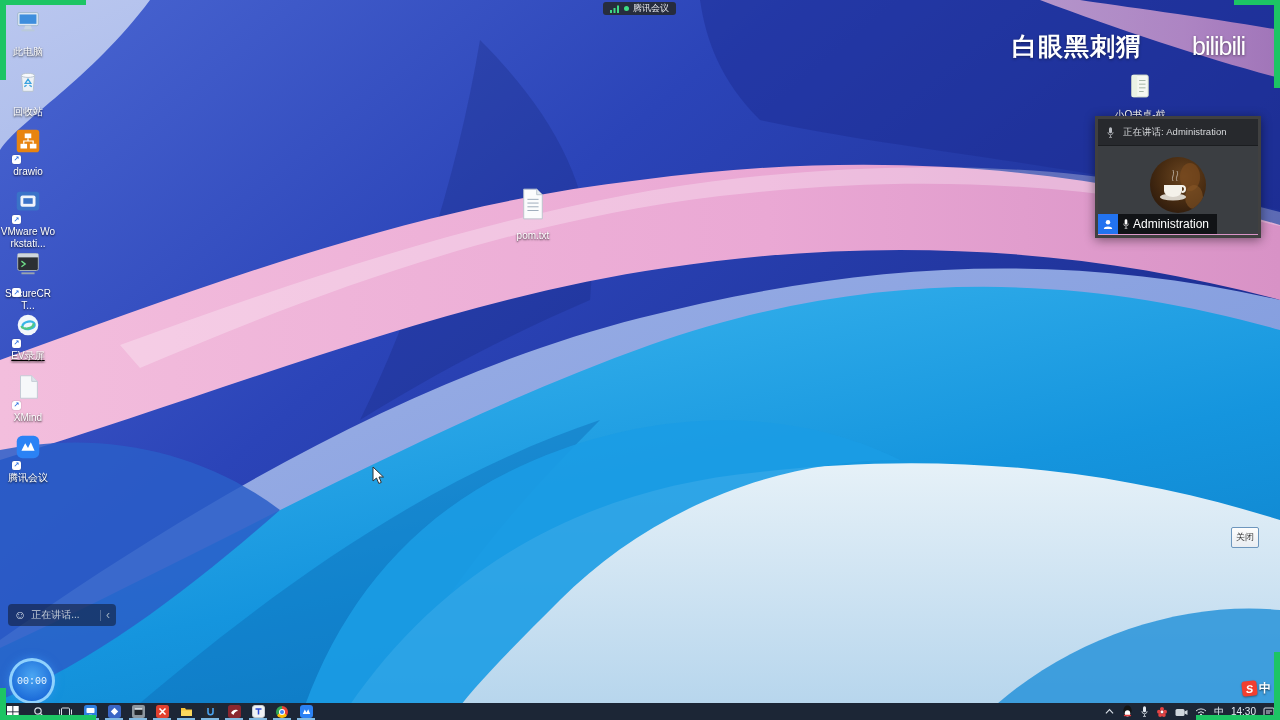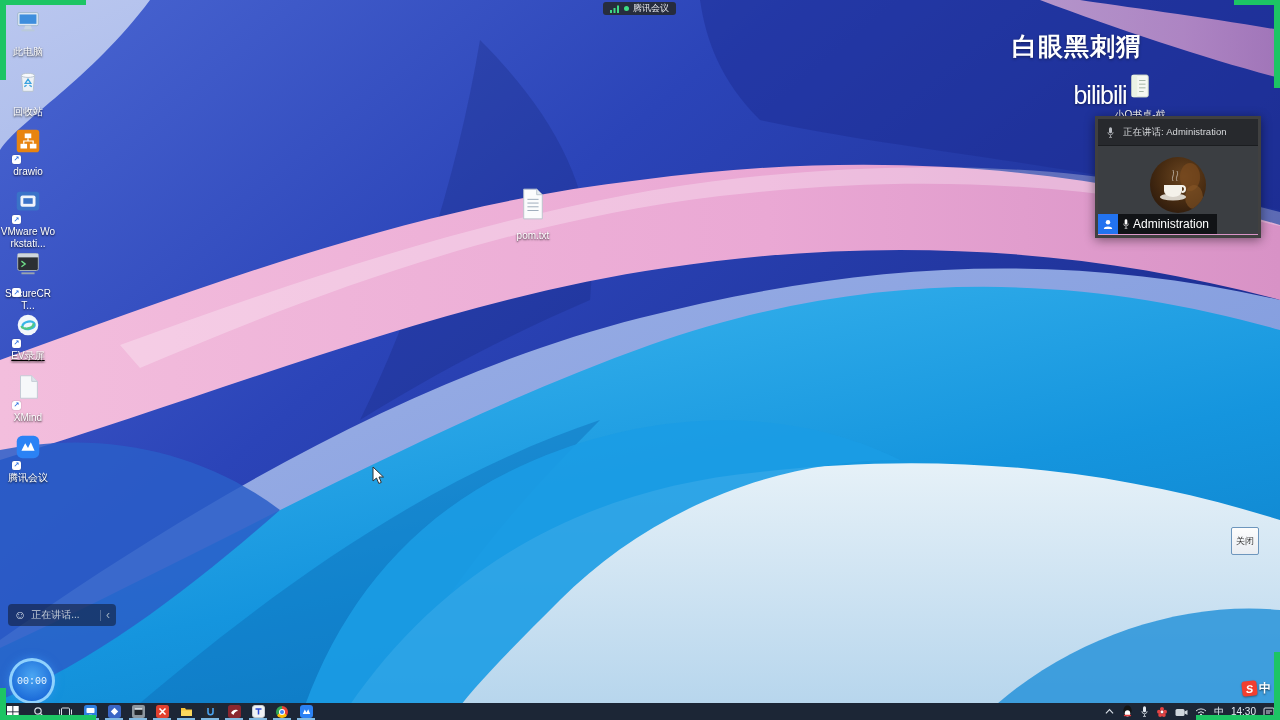--- a/index.html
+++ b/index.html
@@ -16,42 +16,42 @@
           text-shadow:0 1px 2px rgba(0,0,0,.85);word-break:break-all;}
   .lnk{position:absolute;left:12px;bottom:14px;width:9px;height:9px;background:#fff;
        border-radius:2px;display:flex;align-items:center;justify-content:center;
        font-size:7px;color:#2a6fe0;font-weight:bold;box-shadow:0 0 1px rgba(0,0,0,.5);}
   
   #mpill{position:absolute;left:603px;top:2px;height:13px;display:flex;align-items:center;
          gap:4px;padding:0 7px;background:rgba(38,42,50,.92);border-radius:3px;z-index:5;}
   #mpill .txt{font-size:9px;color:#e8eaee;}
   #mpill .dot{width:5px;height:5px;border-radius:50%;background:#3ddc84;}
   
-  #wmark{position:absolute;left:1012px;top:30px;display:flex;align-items:center;gap:18px;
-         z-index:3;color:#fff;text-shadow:0 1px 3px rgba(0,0,0,.45);flex-direction:column;}
+  #wmark{position:absolute;left:1012px;top:30px;display:flex;align-items:center;gap:4px;
+         z-index:3;color:#fff;text-shadow:0 1px 3px rgba(0,0,0,.45);}
   #wmark .up{font-size:25px;font-weight:bold;letter-spacing:1px;}
   #wmark .brand{font-size:25px;font-weight:400;letter-spacing:-1px;margin-left:46px;}
   
   #panel{position:absolute;left:1095px;top:116px;width:160px;height:116px;z-index:6;
          border:3px solid #404040;box-shadow:0 2px 10px rgba(0,0,0,.45);}
   #panel .hd{height:26px;background:#27292d;display:flex;align-items:center;gap:8px;
              padding:0 8px;border-bottom:1px solid #1b1d20;}
   #panel .hd .txt{font-size:9.5px;color:#d7d9dc;white-space:nowrap;}
   #panel .tile{position:relative;height:88px;background:#3b3e42;}
   #avatar{position:absolute;left:50%;top:44%;transform:translate(-50%,-50%);
           width:56px;height:56px;border-radius:50%;overflow:hidden;
           background:radial-gradient(circle at 60% 35%,#6a4520 0%,#4a2d12 45%,#20120a 100%);}
   #nameplate{position:absolute;left:0;bottom:0;display:flex;align-items:center;height:20px;}
   #nameplate .badge{width:20px;height:20px;background:#2273f0;display:flex;
                     align-items:center;justify-content:center;}
   #nameplate .rest{height:20px;display:flex;align-items:center;gap:3px;padding:0 8px 0 4px;
                    background:rgba(8,10,12,.82);}
   #nameplate .nm{font-size:12px;color:#fff;}
   
-  #closebtn{position:absolute;left:1231px;top:527px;width:28px;height:28px;z-index:6;
+  #closebtn{position:absolute;left:1231px;top:527px;width:28px;height:21px;z-index:6;
             background:linear-gradient(#fdfdfd,#e9edf2);border:1px solid #6d96bd;
             border-radius:2px;font-size:9px;color:#333;display:flex;align-items:center;
             justify-content:center;padding:0;font-family:inherit;}
   
   #danmaku{position:absolute;left:8px;top:604px;width:96px;height:22px;z-index:5;
            background:rgba(14,24,44,.55);border-radius:4px;display:flex;align-items:center;
            gap:5px;padding:0 6px;}
   #danmaku .face{font-size:12px;color:#d9e0ea;line-height:1;}
   #danmaku .ph{font-size:10px;color:#c4cdd8;}
   #danmaku .div{width:1px;height:11px;background:rgba(255,255,255,.25);margin-left:auto;}

